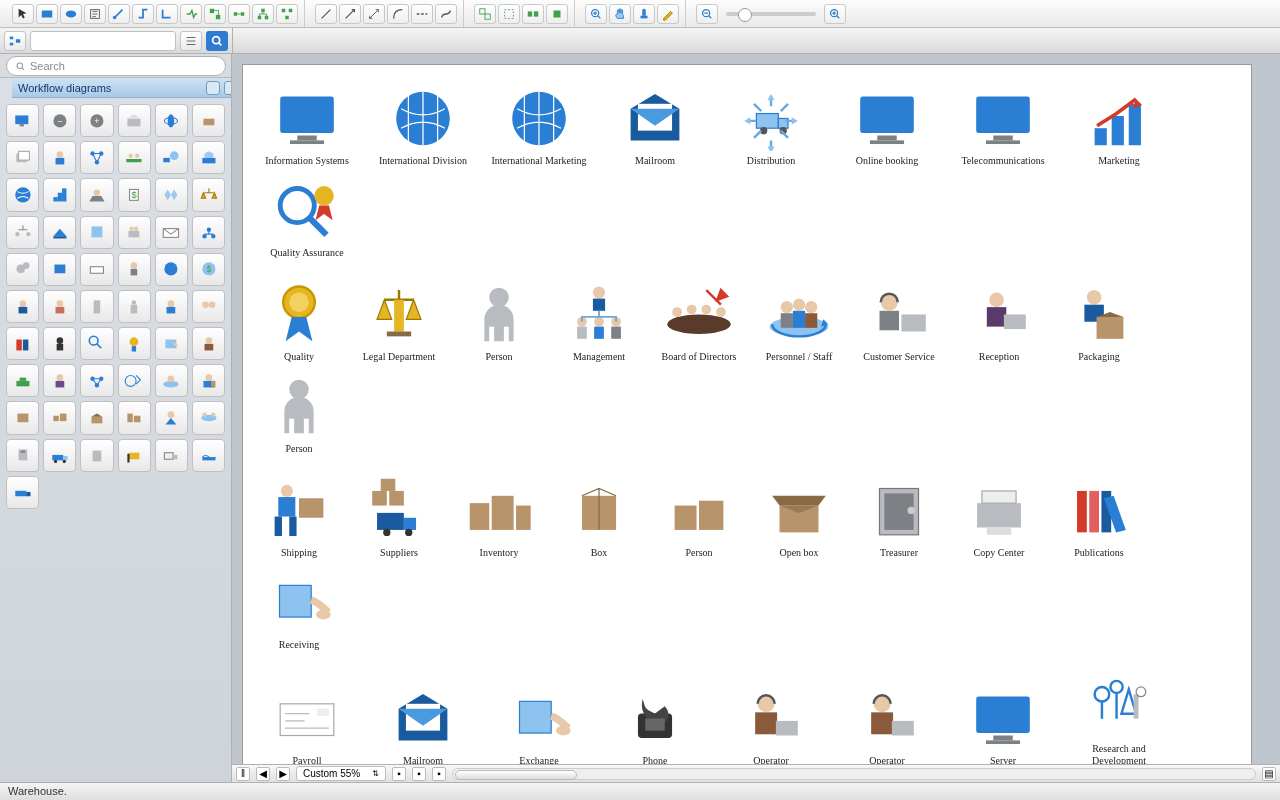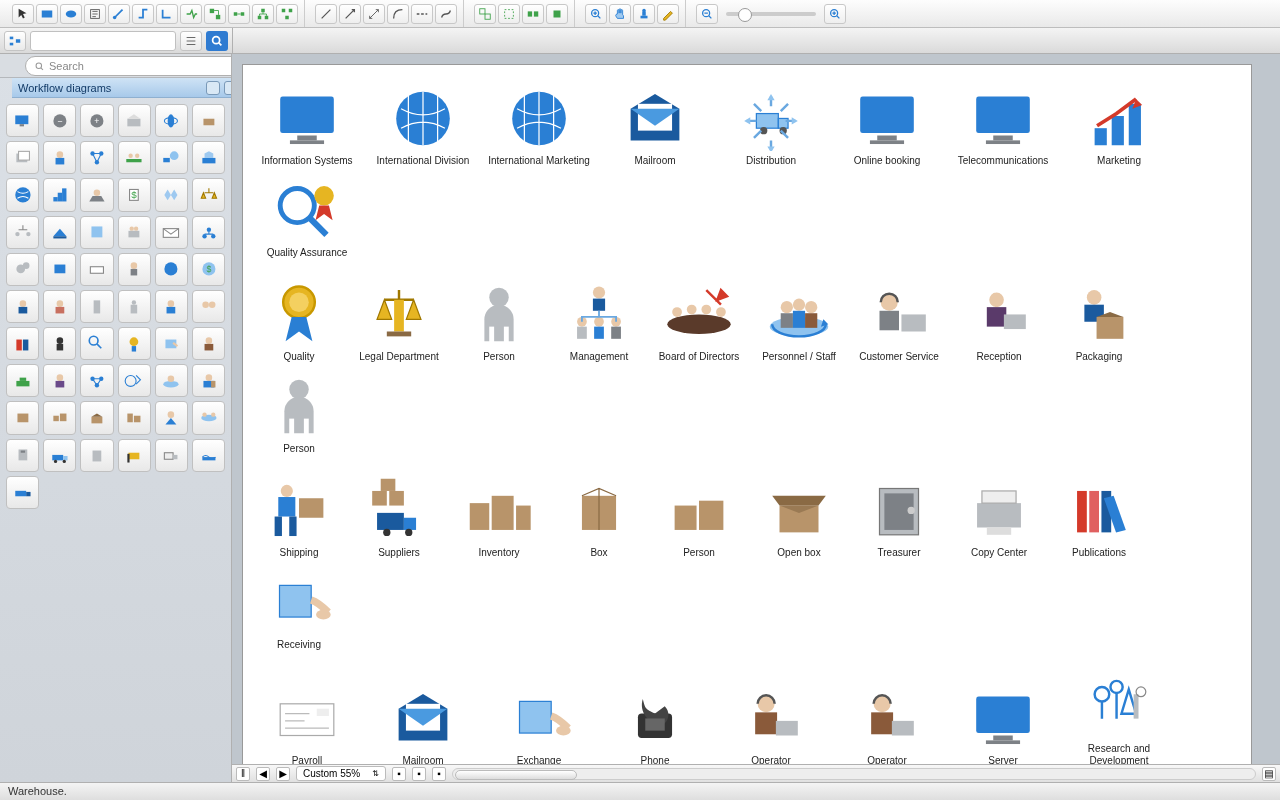--- a/index.html
+++ b/index.html
@@ -18,41 +18,41 @@
 .subrow { height:26px; background:linear-gradient(#f4f4f4,#dadada); border-bottom:1px solid #b0b0b0; display:flex; align-items:center;}
 .sub-left { width:232px; display:flex; align-items:center; gap:4px; padding:0 4px; }
 .sub-left .sbtn { width:22px; height:20px; background:linear-gradient(#fff,#eaeaea); border:1px solid #c4c4c4; border-radius:3px; display:flex;align-items:center;justify-content:center; }
 .sub-left input.small { flex:1; height:20px; border:1px solid #c0c0c0; border-radius:3px; background:#fff; padding:0 4px; font-size:10px;}
 .sub-left .search-ic { width:22px; height:20px; background:#2f7bd1; border-radius:3px; display:flex;align-items:center;justify-content:center;}
 .sub-left .search-ic svg{stroke:#fff;}
 .sub-rest{flex:1; border-left:1px solid #b0b0b0; height:100%;}
 
 
 .search-row{height:24px;background:#d9dde2;border-bottom:1px solid #b5b8bc;width:232px;padding:2px 6px;}
-.search-row .sfield{width:100%;height:20px;border:1px solid #b0b0b0;border-radius:10px;background:#fff;display:flex;align-items:center;padding:0 8px;color:#888;gap:4px;margin-left:19px;}
+.search-row .sfield{width:100%;height:20px;border:1px solid #b0b0b0;border-radius:10px;background:#fff;display:flex;align-items:center;padding:0 8px;color:#888;gap:4px;}
 .search-row .sfield svg{width:11px;height:11px;stroke:#999;}
 
 
 .panel-hdr{height:20px;width:232px;background:linear-gradient(#cfe3f5,#a7c9ea);border-bottom:1px solid #8fb0d0;display:flex;align-items:center;padding:0 6px;color:#123a66;font-size:11px;justify-content:space-between;margin-left:12px;}
 .panel-hdr .hdr-icons{display:flex;gap:4px;}
 .panel-hdr .hdr-icons span{width:14px;height:14px;border:1px solid #7a99b8;border-radius:3px;background:#d9e8f5;display:block;}
 
 
 .main{display:flex;height:calc(800px - 28px - 26px - 18px);}
 .sidebar{width:232px;background:linear-gradient(#dbe0e6,#cfd4da);border-right:1px solid #b0b0b0;overflow-y:auto;}
 .thumb-grid{display:grid;grid-template-columns:repeat(6,1fr);gap:4px;padding:6px;}
 .thumb{aspect-ratio:1;background:linear-gradient(#fff,#e8e8e8);border:1px solid #c0c0c0;border-radius:4px;display:flex;align-items:center;justify-content:center;cursor:pointer;}
 .thumb svg{width:70%;height:70%;}
 
 
 .canvas-wrap{flex:1;background:#bfc6cd;position:relative;display:flex;flex-direction:column;}
 .canvas-scroll{flex:1;overflow:auto;padding:10px;}
 .canvas{background:#fff;border:1px solid #999;width:1010px;min-height:700px;padding:16px 10px;}
 .shape-row{display:flex;flex-wrap:wrap;gap:6px 8px;margin-bottom:18px;align-items:flex-end;justify-content:flex-start;}
-.shape{display:flex;flex-direction:column;align-items:center;width:108px;text-align:center;}
+.shape{display:flex;flex-direction:column;align-items:center;width:108px;text-align:center;font-family:Liberation Serif, serif;}
 .shape.small{width:92px;}
 .shape .ico{width:78px;height:70px;display:flex;align-items:center;justify-content:center;margin-bottom:4px;}
 .shape .ico svg{width:100%;height:100%;}
 .shape .lbl{font-size:10px;color:#222;line-height:1.2;}
 
 
 .canvas-bottom{height:18px;background:linear-gradient(#f8f8f8,#e0e0e0);border-top:1px solid #b0b0b0;display:flex;align-items:center;font-size:10px;padding:0 4px;gap:6px;}
 .canvas-bottom .navbtn{width:14px;height:14px;border:1px solid #bbb;background:#fff;border-radius:2px;display:flex;align-items:center;justify-content:center;}
 .canvas-bottom .zoom-box{border:1px solid #bbb;background:#fff;padding:1px 6px;border-radius:3px;display:flex;align-items:center;gap:12px;}
 .canvas-bottom .hscroll{flex:1;height:12px;background:#eee;border:1px solid #ccc;border-radius:6px;position:relative;}

